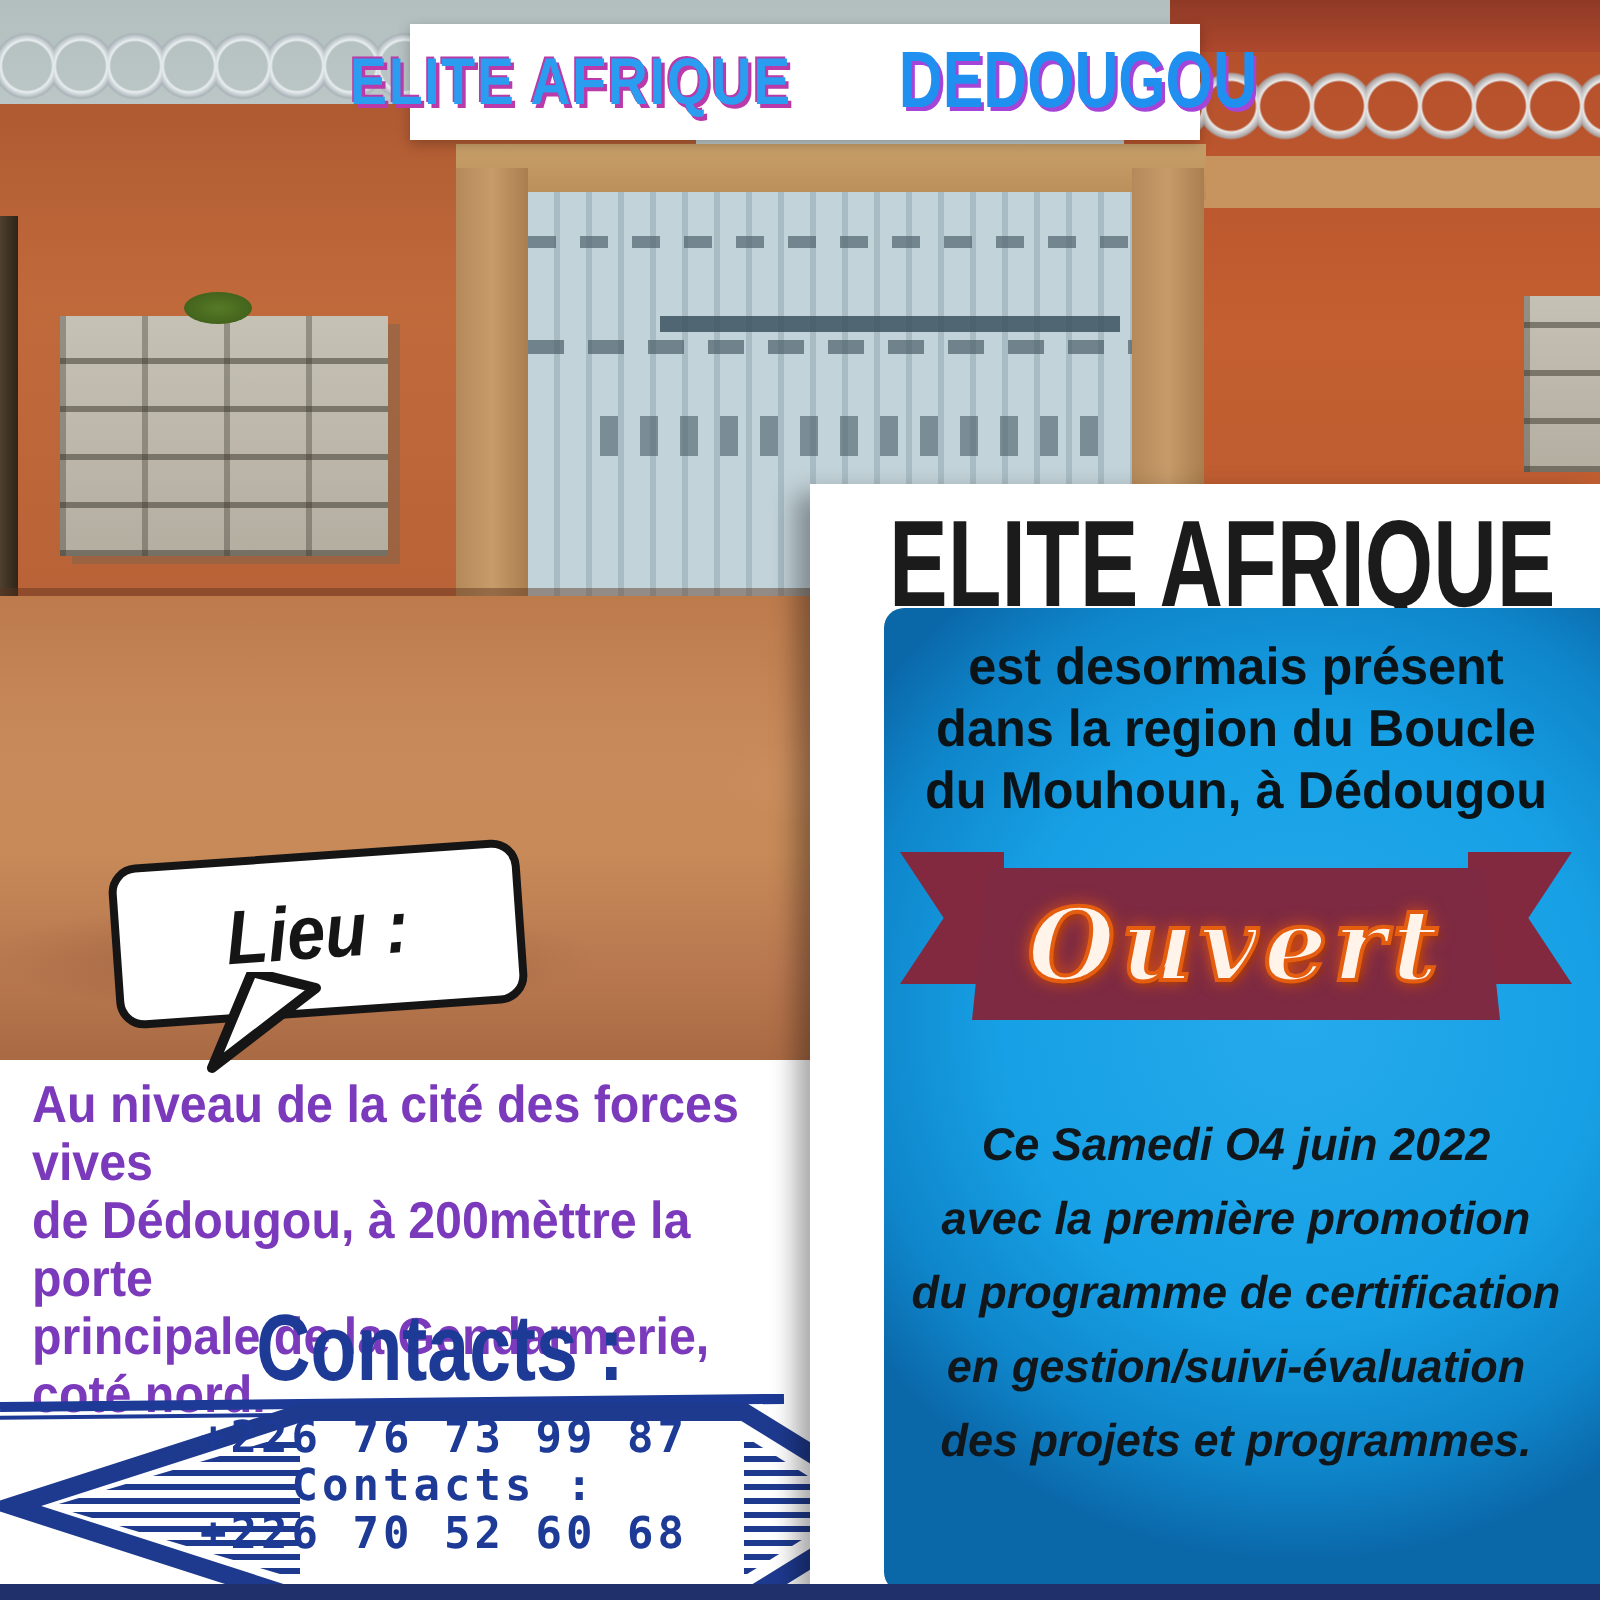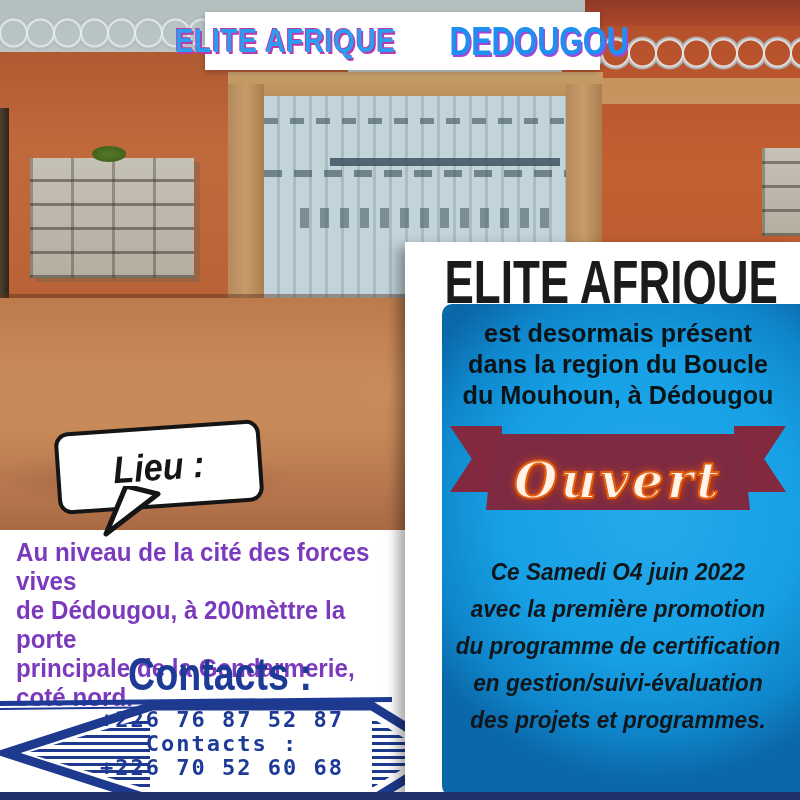--- a/index.html
+++ b/index.html
@@ -71,21 +71,21 @@
         font-size:26px;line-height:31px;transform:scaleX(.97);transform-origin:center top;}
   
   .ribbon-tail{top:122px;width:52px;height:66px;background:#82293f;}
   .ribbon-tail.lt{left:8px;clip-path:polygon(0 0,100% 0,100% 100%,0 100%,42% 50%);}
   .ribbon-tail.rt{left:292px;clip-path:polygon(0 0,100% 0,58% 50%,100% 100%,0 100%);}
   .ribbon-fold{top:186px;width:22px;height:18px;background:#471523;}
   .ribbon-fold.lf{left:46px;clip-path:polygon(0 0,100% 0,100% 100%);}
   .ribbon-fold.rf{left:284px;clip-path:polygon(0 0,100% 0,0 100%);}
   .ribbon-band{left:44px;top:130px;width:264px;height:76px;background:#7d2a42;
         clip-path:polygon(3% 0,97% 0,100% 100%,0 100%);
-        display:flex;align-items:flex-end;justify-content:center;}
+        display:flex;align-items:center;justify-content:center;}
   .ribbon-band .txt{font-family:"DejaVu Serif",serif;font-style:italic;font-weight:700;
         font-size:50px;color:#fff3ea;letter-spacing:3px;
         -webkit-text-stroke:2px #e55e10;
         text-shadow:0 0 9px rgba(255,96,0,.95),2px 2px 2px rgba(130,40,0,.6);}
   .event{left:0;top:250px;width:352px;text-align:center;color:#10161a;
         font-weight:700;font-style:italic;font-size:23px;line-height:37px;
         transform:scaleX(.98);transform-origin:center top;}
 
   
   .bubble{left:56px;top:426px;width:198px;height:74px;background:#fff;border:4px solid #151515;
@@ -173,21 +173,21 @@
     <defs>
       <pattern id="hatch" width="9" height="7" patternUnits="userSpaceOnUse">
         <rect width="9" height="3" fill="#1e3a8f"></rect>
       </pattern>
     </defs>
     <polygon points="6,53 152,6 372,6 448,53 372,100 152,100" fill="#ffffff" stroke="#1e3a8f" stroke-width="9" stroke-linejoin="miter"></polygon>
     <polygon points="26,53 150,16 150,90" fill="url(#hatch)"></polygon>
     <polygon points="428,53 372,18 372,88" fill="url(#hatch)"></polygon>
   </svg>
   <div class="abs phones">
-    <div>+226 76 87 52 87</div>
+    <div>+226 76 73 99 87</div>
     <div>Contacts :</div>
     <div>+226 70 52 60 68</div>
   </div>
 
   <div class="abs card">
     <div class="abs card-title">ELITE AFRIQUE</div>
     <div class="abs bluepanel">
       <div class="abs intro">
         <div>est desormais présent</div>
         <div>dans la region du Boucle</div>

